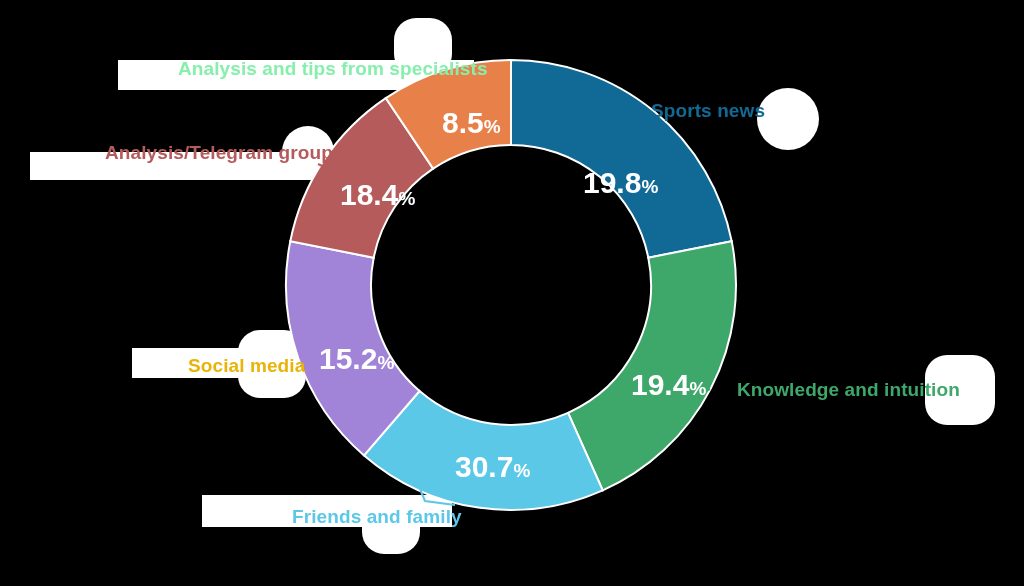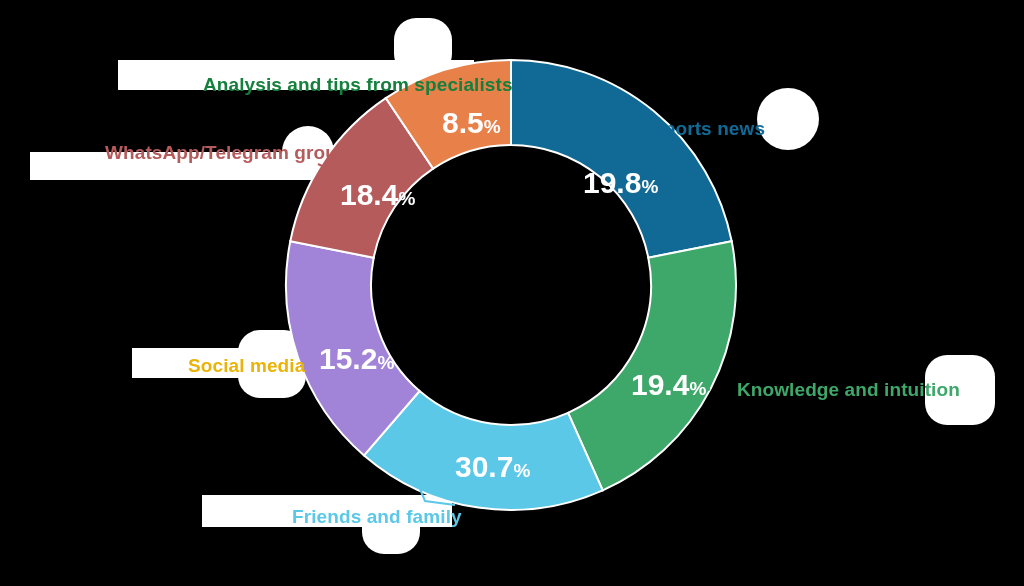--- a/index.html
+++ b/index.html
@@ -103,25 +103,25 @@
       <path d="M 420 489 L 425 501 L 455 505" stroke="#5BC8E8"></path>
 
       <path d="M 318 362 L 300 366" stroke="#A183D8"></path>
 
       <path d="M 335 172 L 318 164" stroke="#B55B5B"></path>
 
       <path d="M 492 93 L 480 78" stroke="#E8804A"></path>
     </g>
   </svg>
 
-  <div class="leader-label" style="left:203px; top:58px; color:#15803d;margin-top:16px;">Analysis and tips from specialists</div>
+  <div class="leader-label" style="left:178px; top:58px; color:#86efac;">Analysis and tips from specialists</div>
 
-  <div class="leader-label" style="left:105px; top:142px; color:#B55B5B;">WhatsApp/Telegram groups</div>
+  <div class="leader-label" style="left:105px; top:142px; color:#B55B5B;">Analysis/Telegram groups</div>
 
-  <div class="leader-label" style="left:651px; top:118px; color:#116A96;">Sports news</div>
+  <div class="leader-label" style="left:651px; top:100px; color:#116A96;">Sports news</div>
 
   <div class="leader-label" style="left:713px; top:379px; color:#3EA76A;margin-left:24px;">Knowledge and intuition</div>
 
   <div class="leader-label" style="left:188px; top:355px; color:#eab308;">Social media</div>
 
   <div class="leader-label" style="left:292px; top:506px; color:#5BC8E8;text-align:center;">Friends and family</div>
 
   <div class="pct-label" style="left:583px; top:140px;margin-top:28px;">
     <span>19.8</span><span class="unit">%</span>
   </div>

